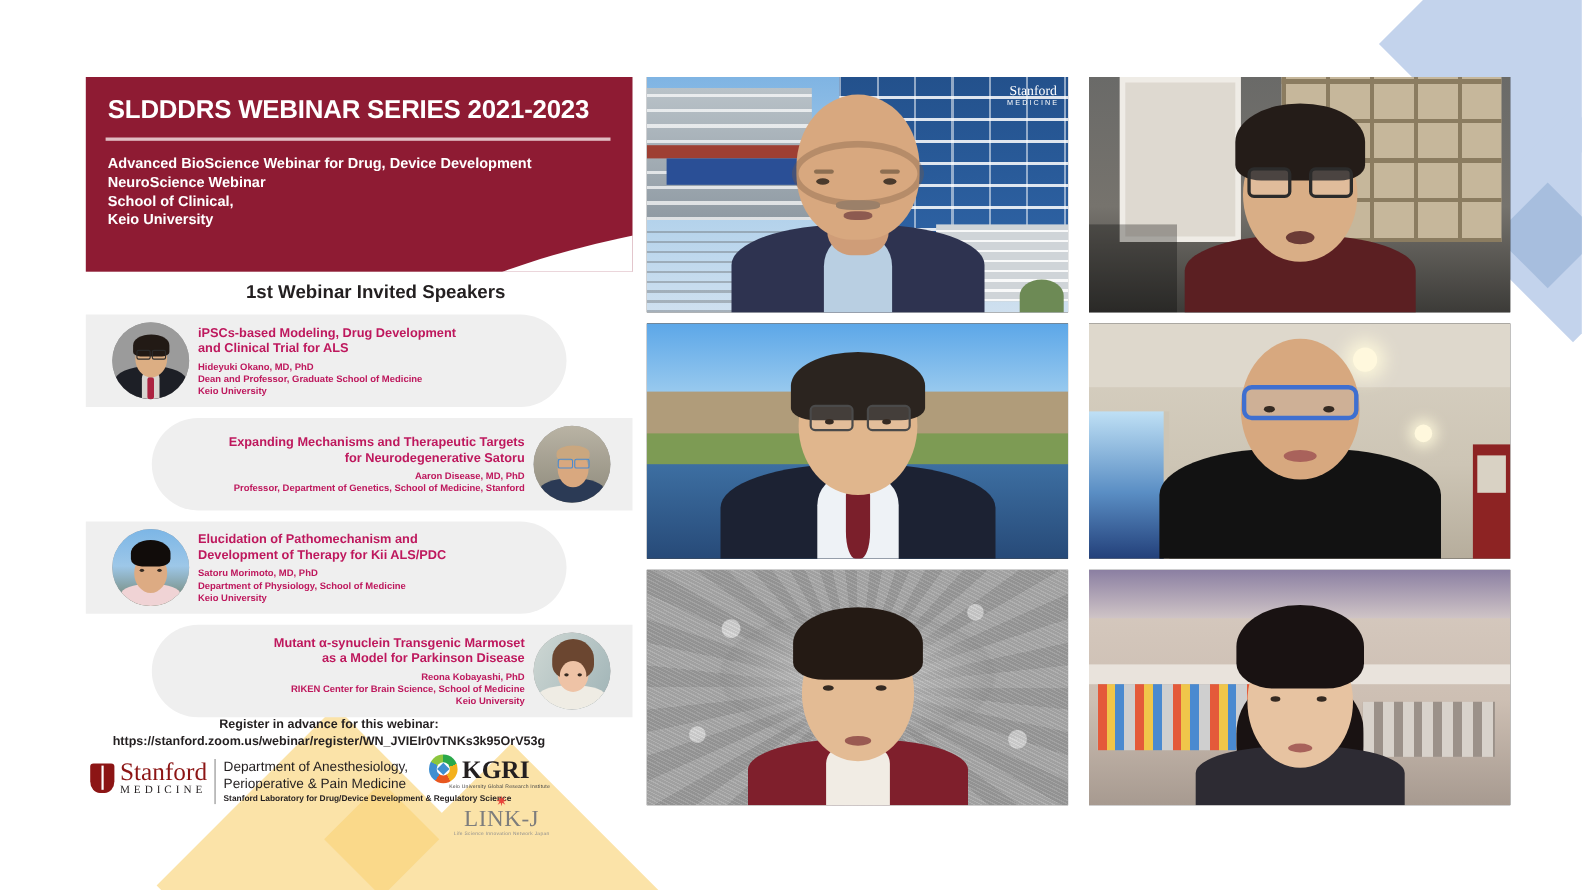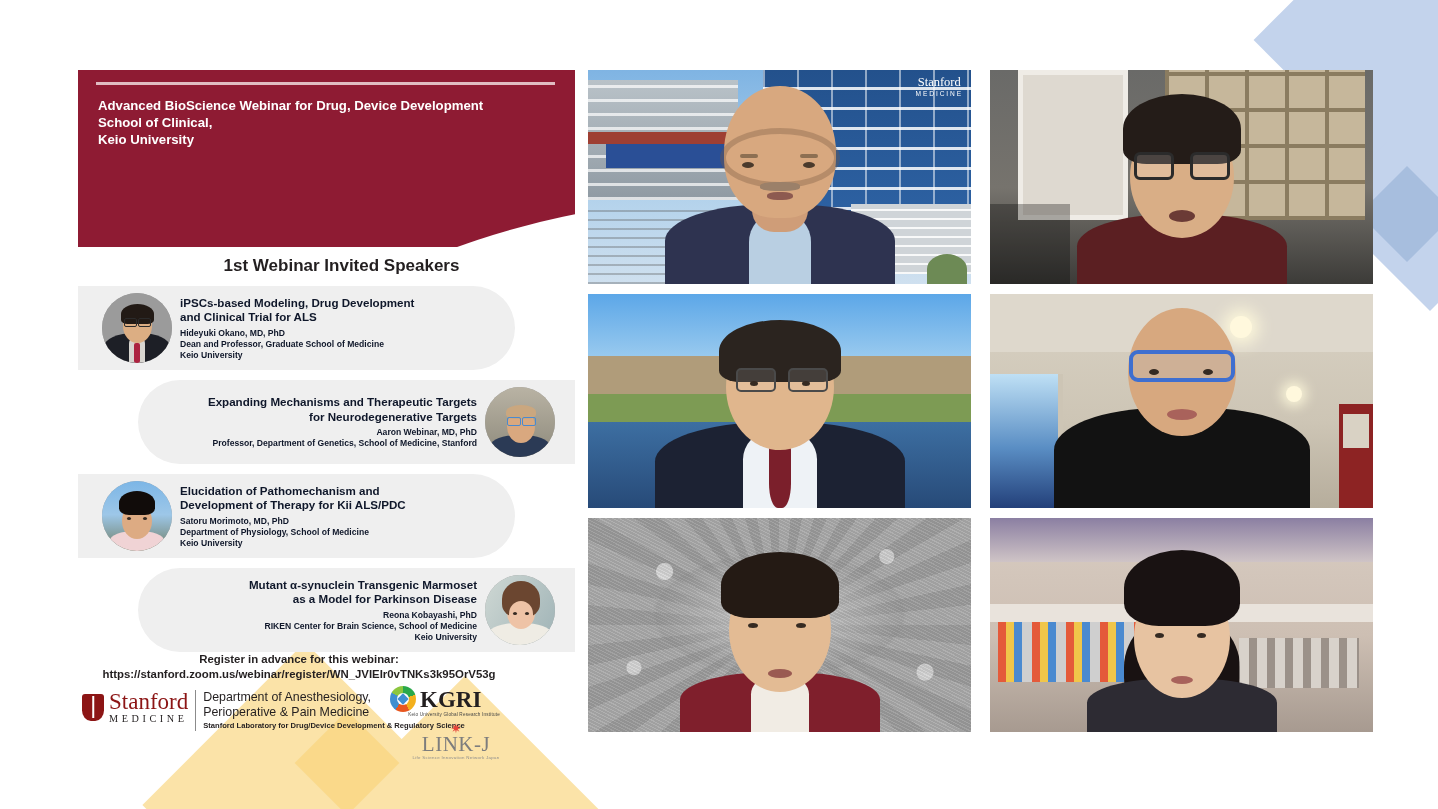--- a/index.html
+++ b/index.html
@@ -155,21 +155,21 @@
     width: 70px;
     height: 70px;
     border-radius: 50%;
     flex: 0 0 auto;
     overflow: hidden;
     position: relative;
     background: #9a9a9a;
   }
   .spk-text {
     padding: 0 8px;
-    color: #0f172a;
+    color: #be185d;
   }
   .spk-title {
     font-size: 11.6px;
     font-weight: bold;
     line-height: 14.5px;
   }
   .spk-name {
     font-size: 8.6px;
     line-height: 11px;
     margin-top: 3px;
@@ -496,23 +496,25 @@
   <div class="deco-blue-big2"></div>
   <div class="deco-blue-small"></div>
   <div class="deco-yellow-big"></div>
   <div class="deco-yellow-big2"></div>
   <div class="deco-yellow-small"></div>
 </div>
 
 <div class="flyer">
 
   <div class="flyer-banner">
+    <div class="banner-title">SLDDDRS WEBINAR SERIES 2021-2023</div>
     <div class="banner-rule"></div>
     <div class="banner-lines">
       <div>Advanced BioScience Webinar for Drug, Device Development</div>
+      <div>NeuroScience Webinar</div>
       <div>School of Clinical,</div>
       <div>Keio University</div>
     </div>
     <div class="banner-swoosh"></div>
   </div>
 
   <div class="speakers-heading">1st Webinar Invited Speakers</div>
 
   <div class="speaker-row left-img">
     <div class="spk-photo">
@@ -530,22 +532,22 @@
       <div class="spk-title">and Clinical Trial for ALS</div>
       <div class="spk-name">Hideyuki Okano, MD, PhD</div>
       <div class="spk-aff">Dean and Professor, Graduate School of Medicine</div>
       <div class="spk-aff">Keio University</div>
     </div>
   </div>
 
   <div class="speaker-row right-img">
     <div class="spk-text">
       <div class="spk-title">Expanding Mechanisms and Therapeutic Targets</div>
-      <div class="spk-title">for Neurodegenerative Targets</div>
-      <div class="spk-name">Aaron Webinar, MD, PhD</div>
+      <div class="spk-title">for Neurodegenerative Satoru</div>
+      <div class="spk-name">Aaron Disease, MD, PhD</div>
       <div class="spk-aff">Professor, Department of Genetics, School of Medicine, Stanford</div>
     </div>
     <div class="spk-photo">
       <div class="ph-bg" style="background:linear-gradient(180deg,#b9b3a4,#8e8a7c)"></div>
       <div class="ph-body" style="left:6px;bottom:0;width:58px;height:22px;background:#2b3a55;"></div>
       <div class="ph-head" style="left:22px;bottom:14px;width:28px;height:33px;background:#d9a87f;"></div>
       <div class="ph-head" style="left:21px;bottom:38px;width:30px;height:14px;background:#caa77f;border-radius:50% 50% 30% 30%;"></div>
       <div style="position:absolute;left:22px;bottom:31px;width:12px;height:7px;border:1.6px solid #4a8ad0;border-radius:2px;"></div>
       <div style="position:absolute;left:37px;bottom:31px;width:12px;height:7px;border:1.6px solid #4a8ad0;border-radius:2px;"></div>
     </div>

